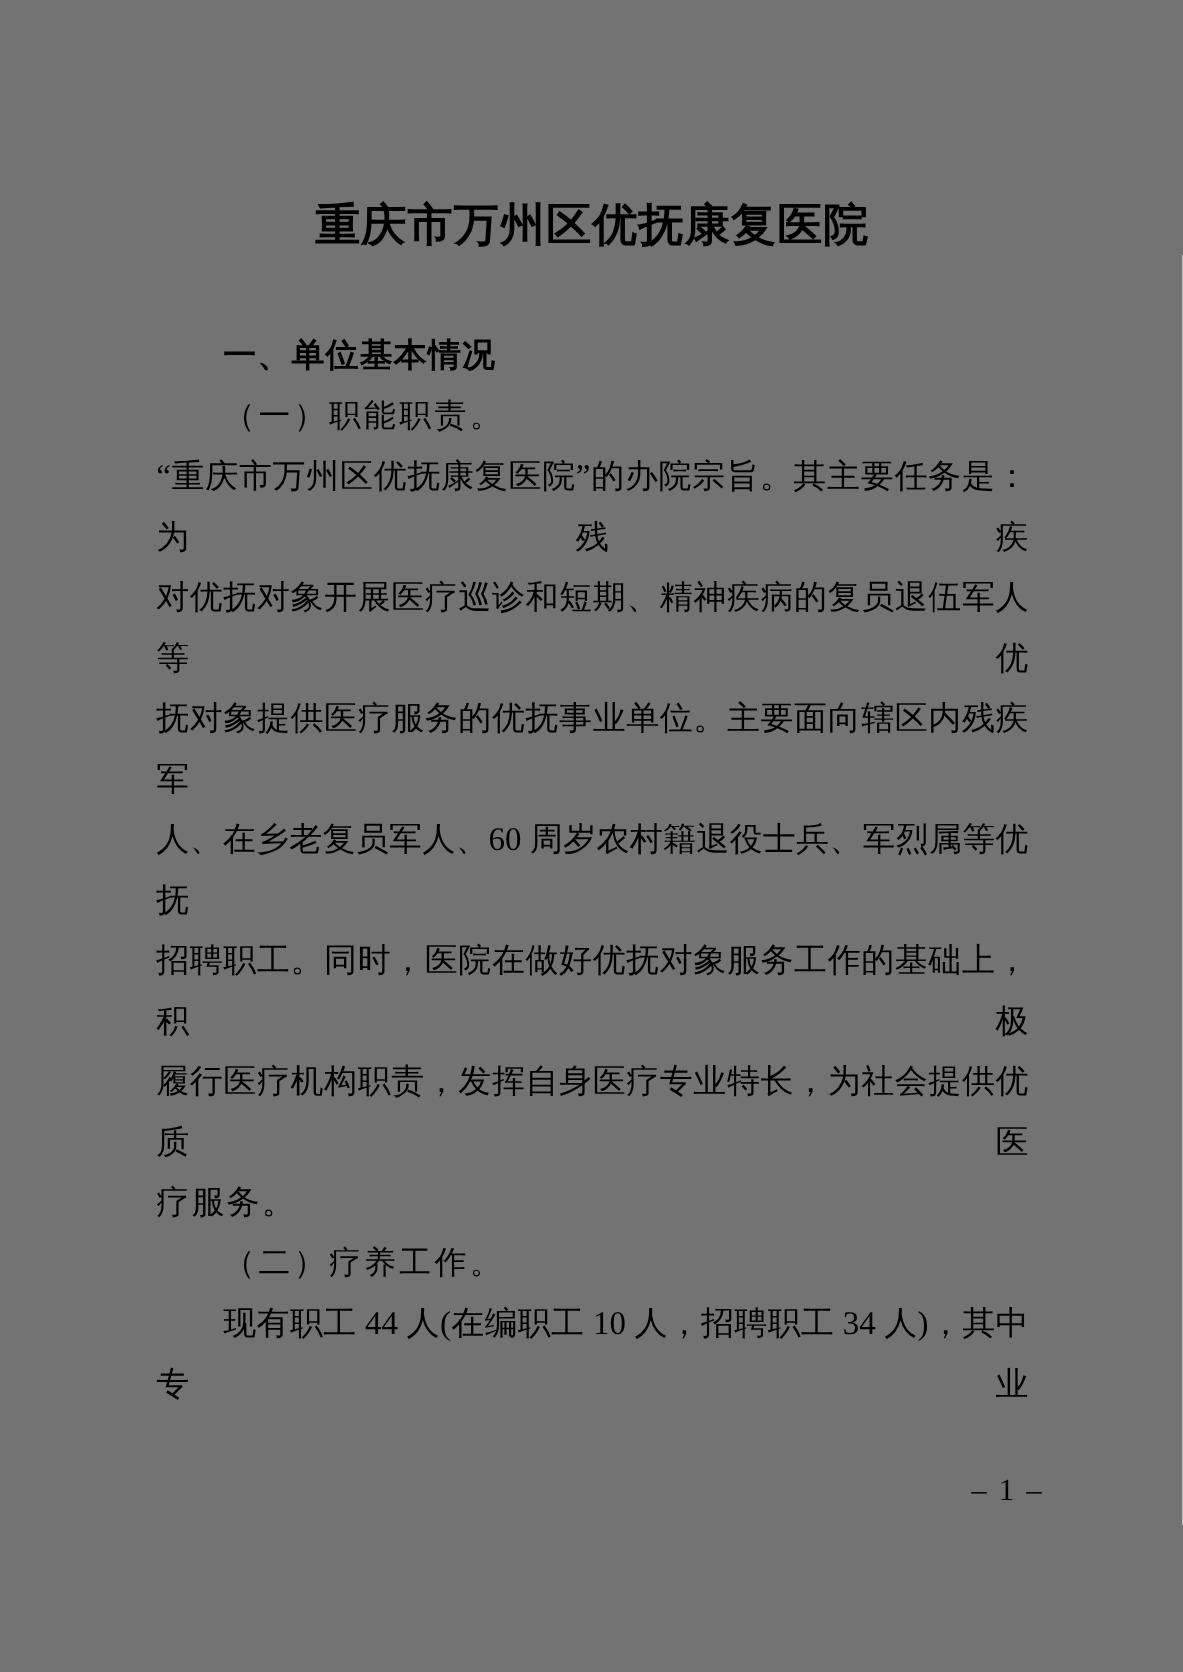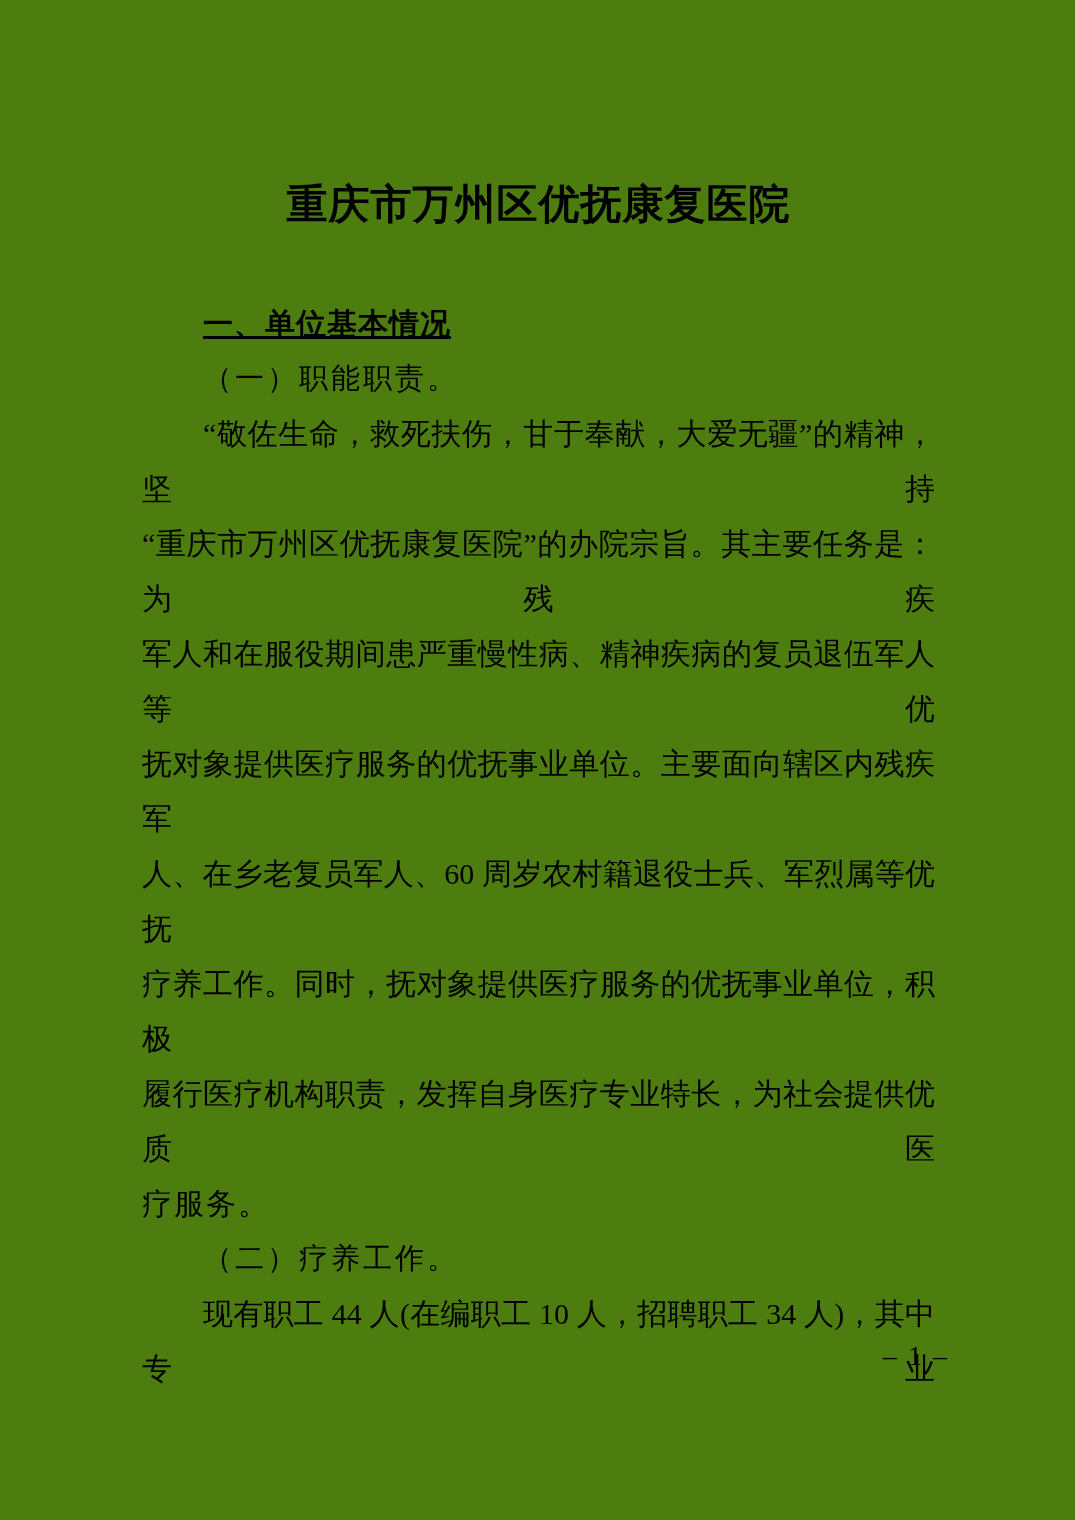--- a/index.html
+++ b/index.html
@@ -4,21 +4,21 @@
 <style>
   html, body {
     margin: 0;
     padding: 0;
     background: #ffffff;
   }
   .page {
     position: relative;
     width: 1075px;
     height: 1520px;
-    background: #4d7c0f;
+    background: #737373;
     color: #000000;
     font-family: "Liberation Serif", serif;
     box-sizing: border-box;
     padding: 176px 140px 0 142px;
     overflow: hidden;
   }
   .doc-title {
     text-align: center;
     font-weight: bold;
     font-size: 41px;
@@ -29,21 +29,20 @@
   .title-line {
     white-space: nowrap;
   }
   .section-heading {
     font-family: "Liberation Sans", sans-serif;
     font-weight: bold;
     font-size: 30px;
     line-height: 55px;
     padding-left: 61px;
     letter-spacing: 1px;
-    text-decoration: underline;
   }
   .sub-heading {
     font-size: 29px;
     line-height: 55px;
     padding-left: 61px;
     letter-spacing: 3px;
   }
   .para {
     margin: 0;
   }
@@ -77,26 +76,25 @@
 
   <div class="doc-title">
     <div class="title-line">重庆市万州区优抚康复医院</div>
   </div>
 
   <div class="section-heading">一、单位基本情况</div>
 
   <div class="sub-heading">（一）职能职责。</div>
 
   <div class="para">
-    <div class="line indent">“敬佐生命，救死扶伤，甘于奉献，大爱无疆”的精神，坚持</div>
     <div class="line">“重庆市万州区优抚康复医院”的办院宗旨。其主要任务是：为残疾</div>
-    <div class="line">军人和在服役期间患严重慢性病、精神疾病的复员退伍军人等优</div>
+    <div class="line">对优抚对象开展医疗巡诊和短期、精神疾病的复员退伍军人等优</div>
     <div class="line">抚对象提供医疗服务的优抚事业单位。主要面向辖区内残疾军</div>
     <div class="line">人、在乡老复员军人、60 周岁农村籍退役士兵、军烈属等优抚</div>
-    <div class="line">疗养工作。同时，抚对象提供医疗服务的优抚事业单位，积极</div>
+    <div class="line">招聘职工。同时，医院在做好优抚对象服务工作的基础上，积极</div>
     <div class="line">履行医疗机构职责，发挥自身医疗专业特长，为社会提供优质医</div>
     <div class="line end">疗服务。</div>
   </div>
 
   <div class="sub-heading">（二）疗养工作。</div>
 
   <div class="para">
     <div class="line indent">现有职工 44 人(在编职工 10 人，招聘职工 34 人)，其中专业</div>
 
   </div>

